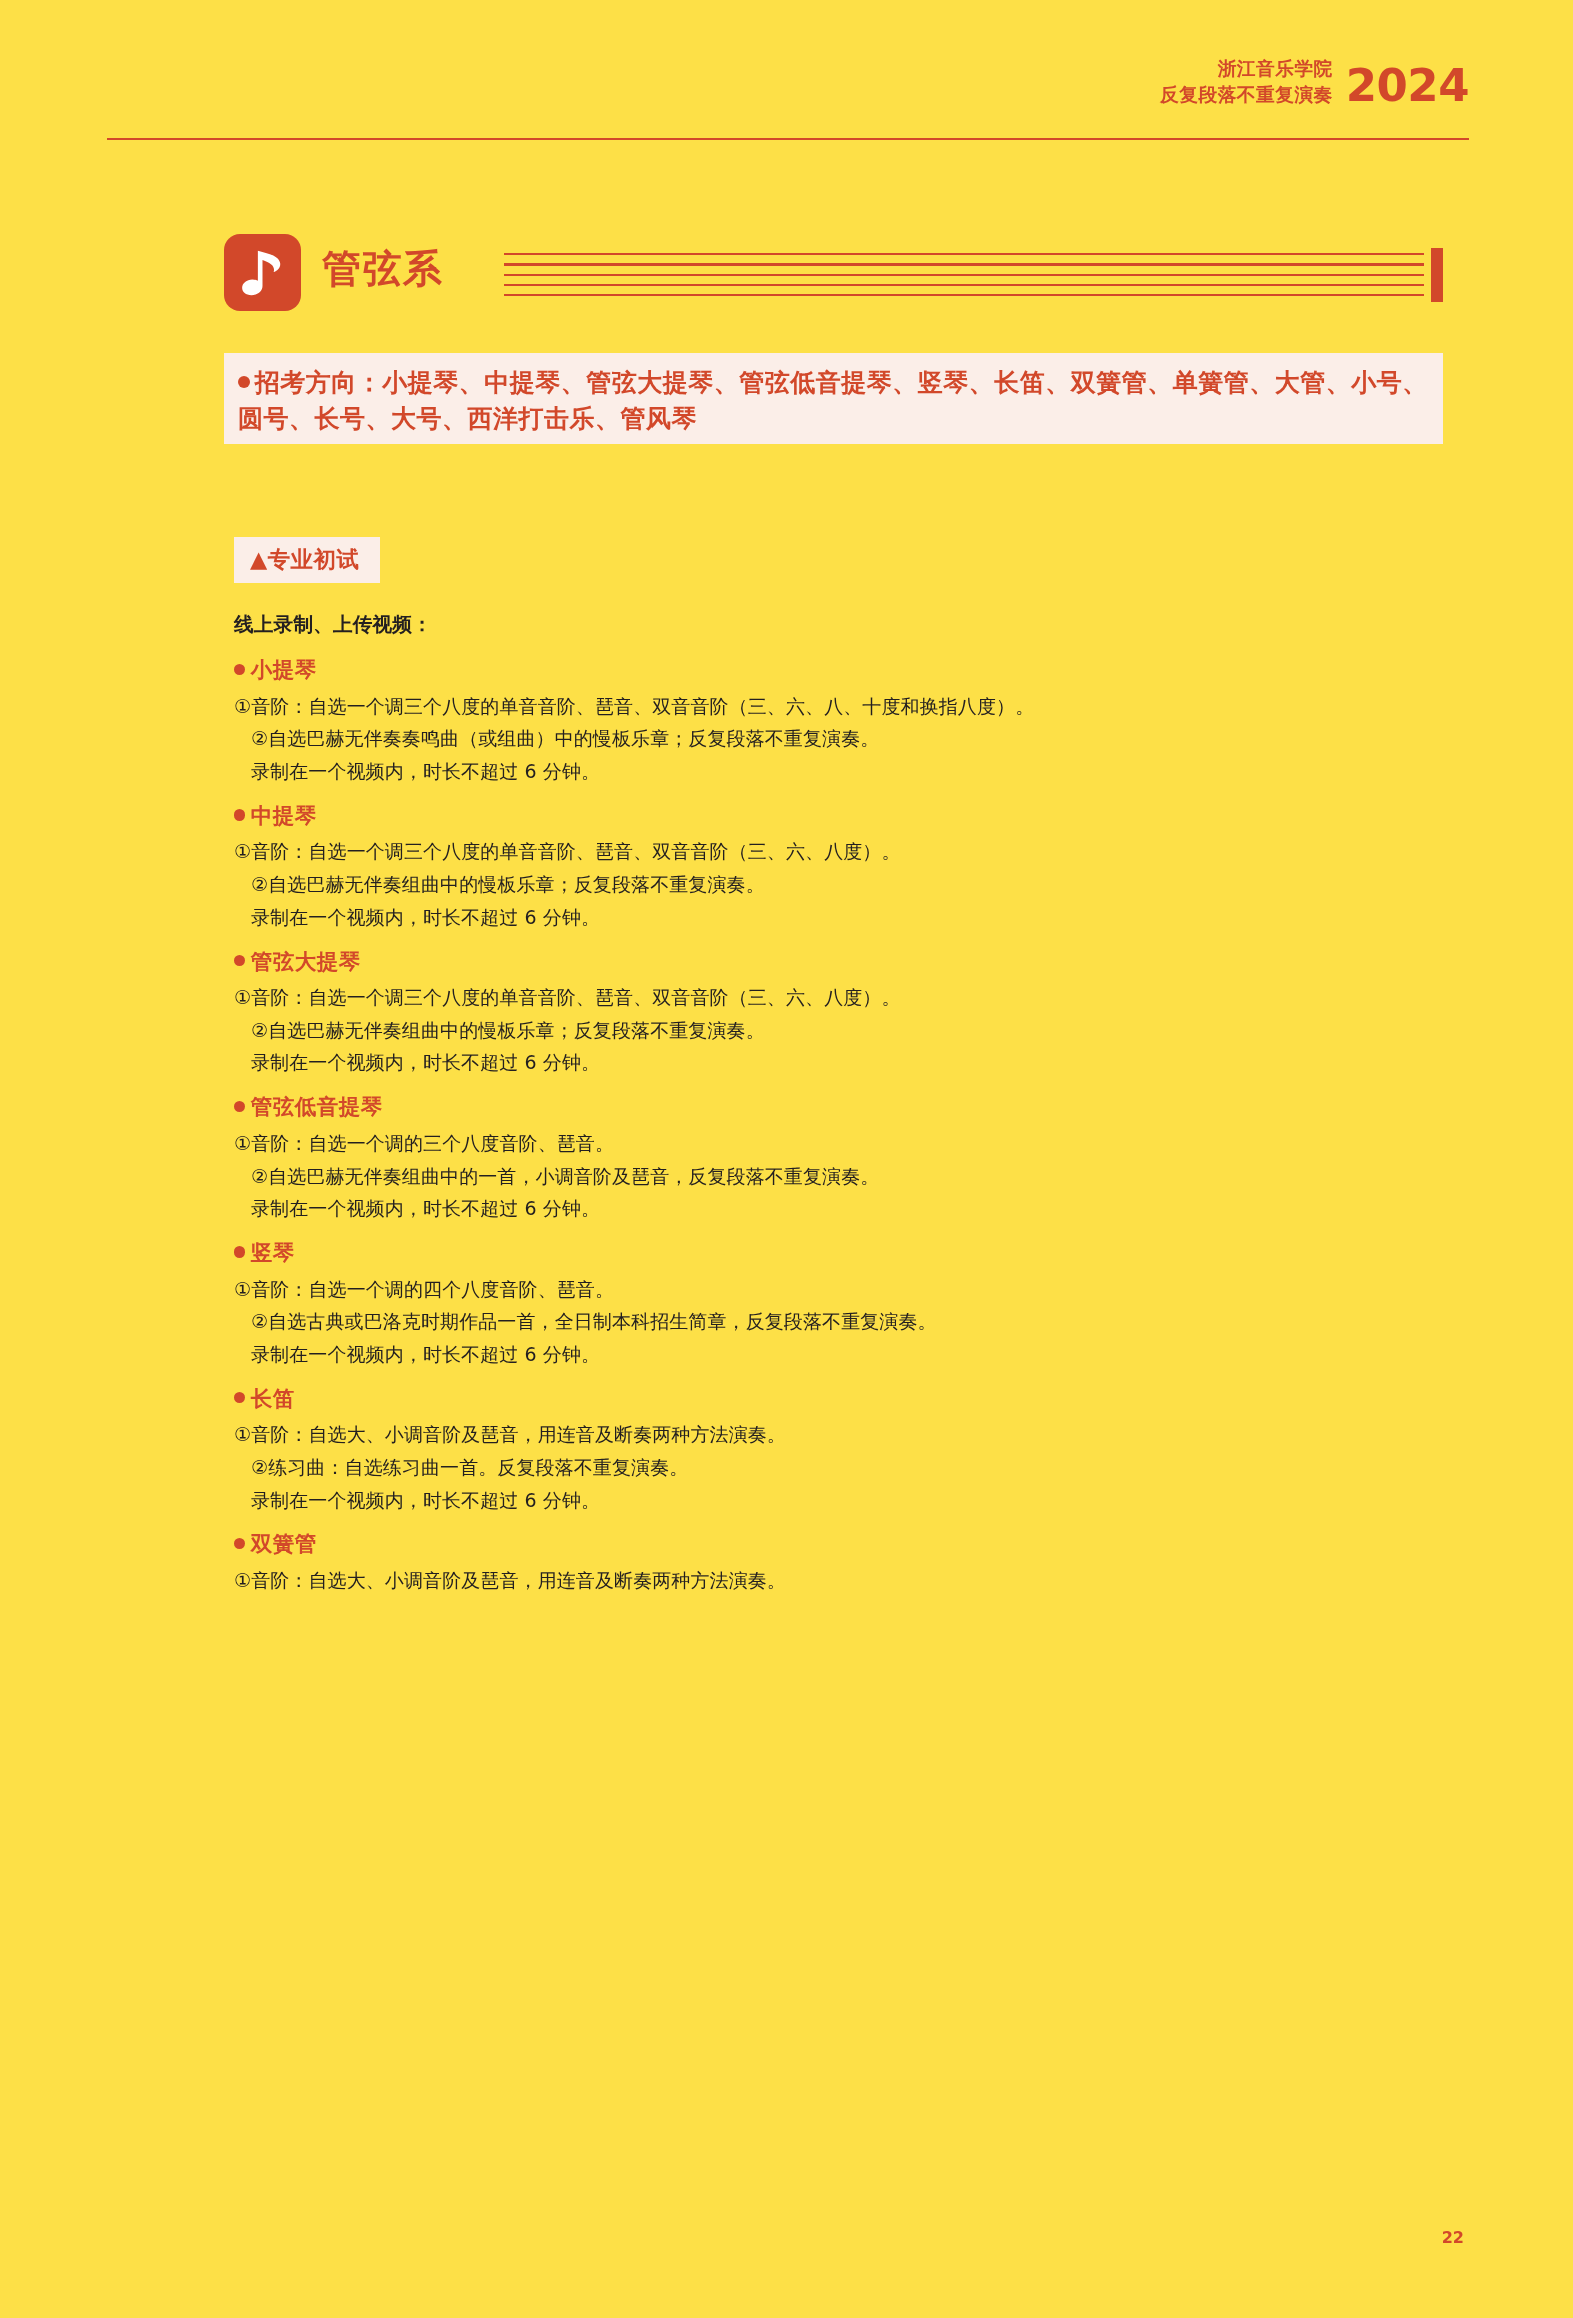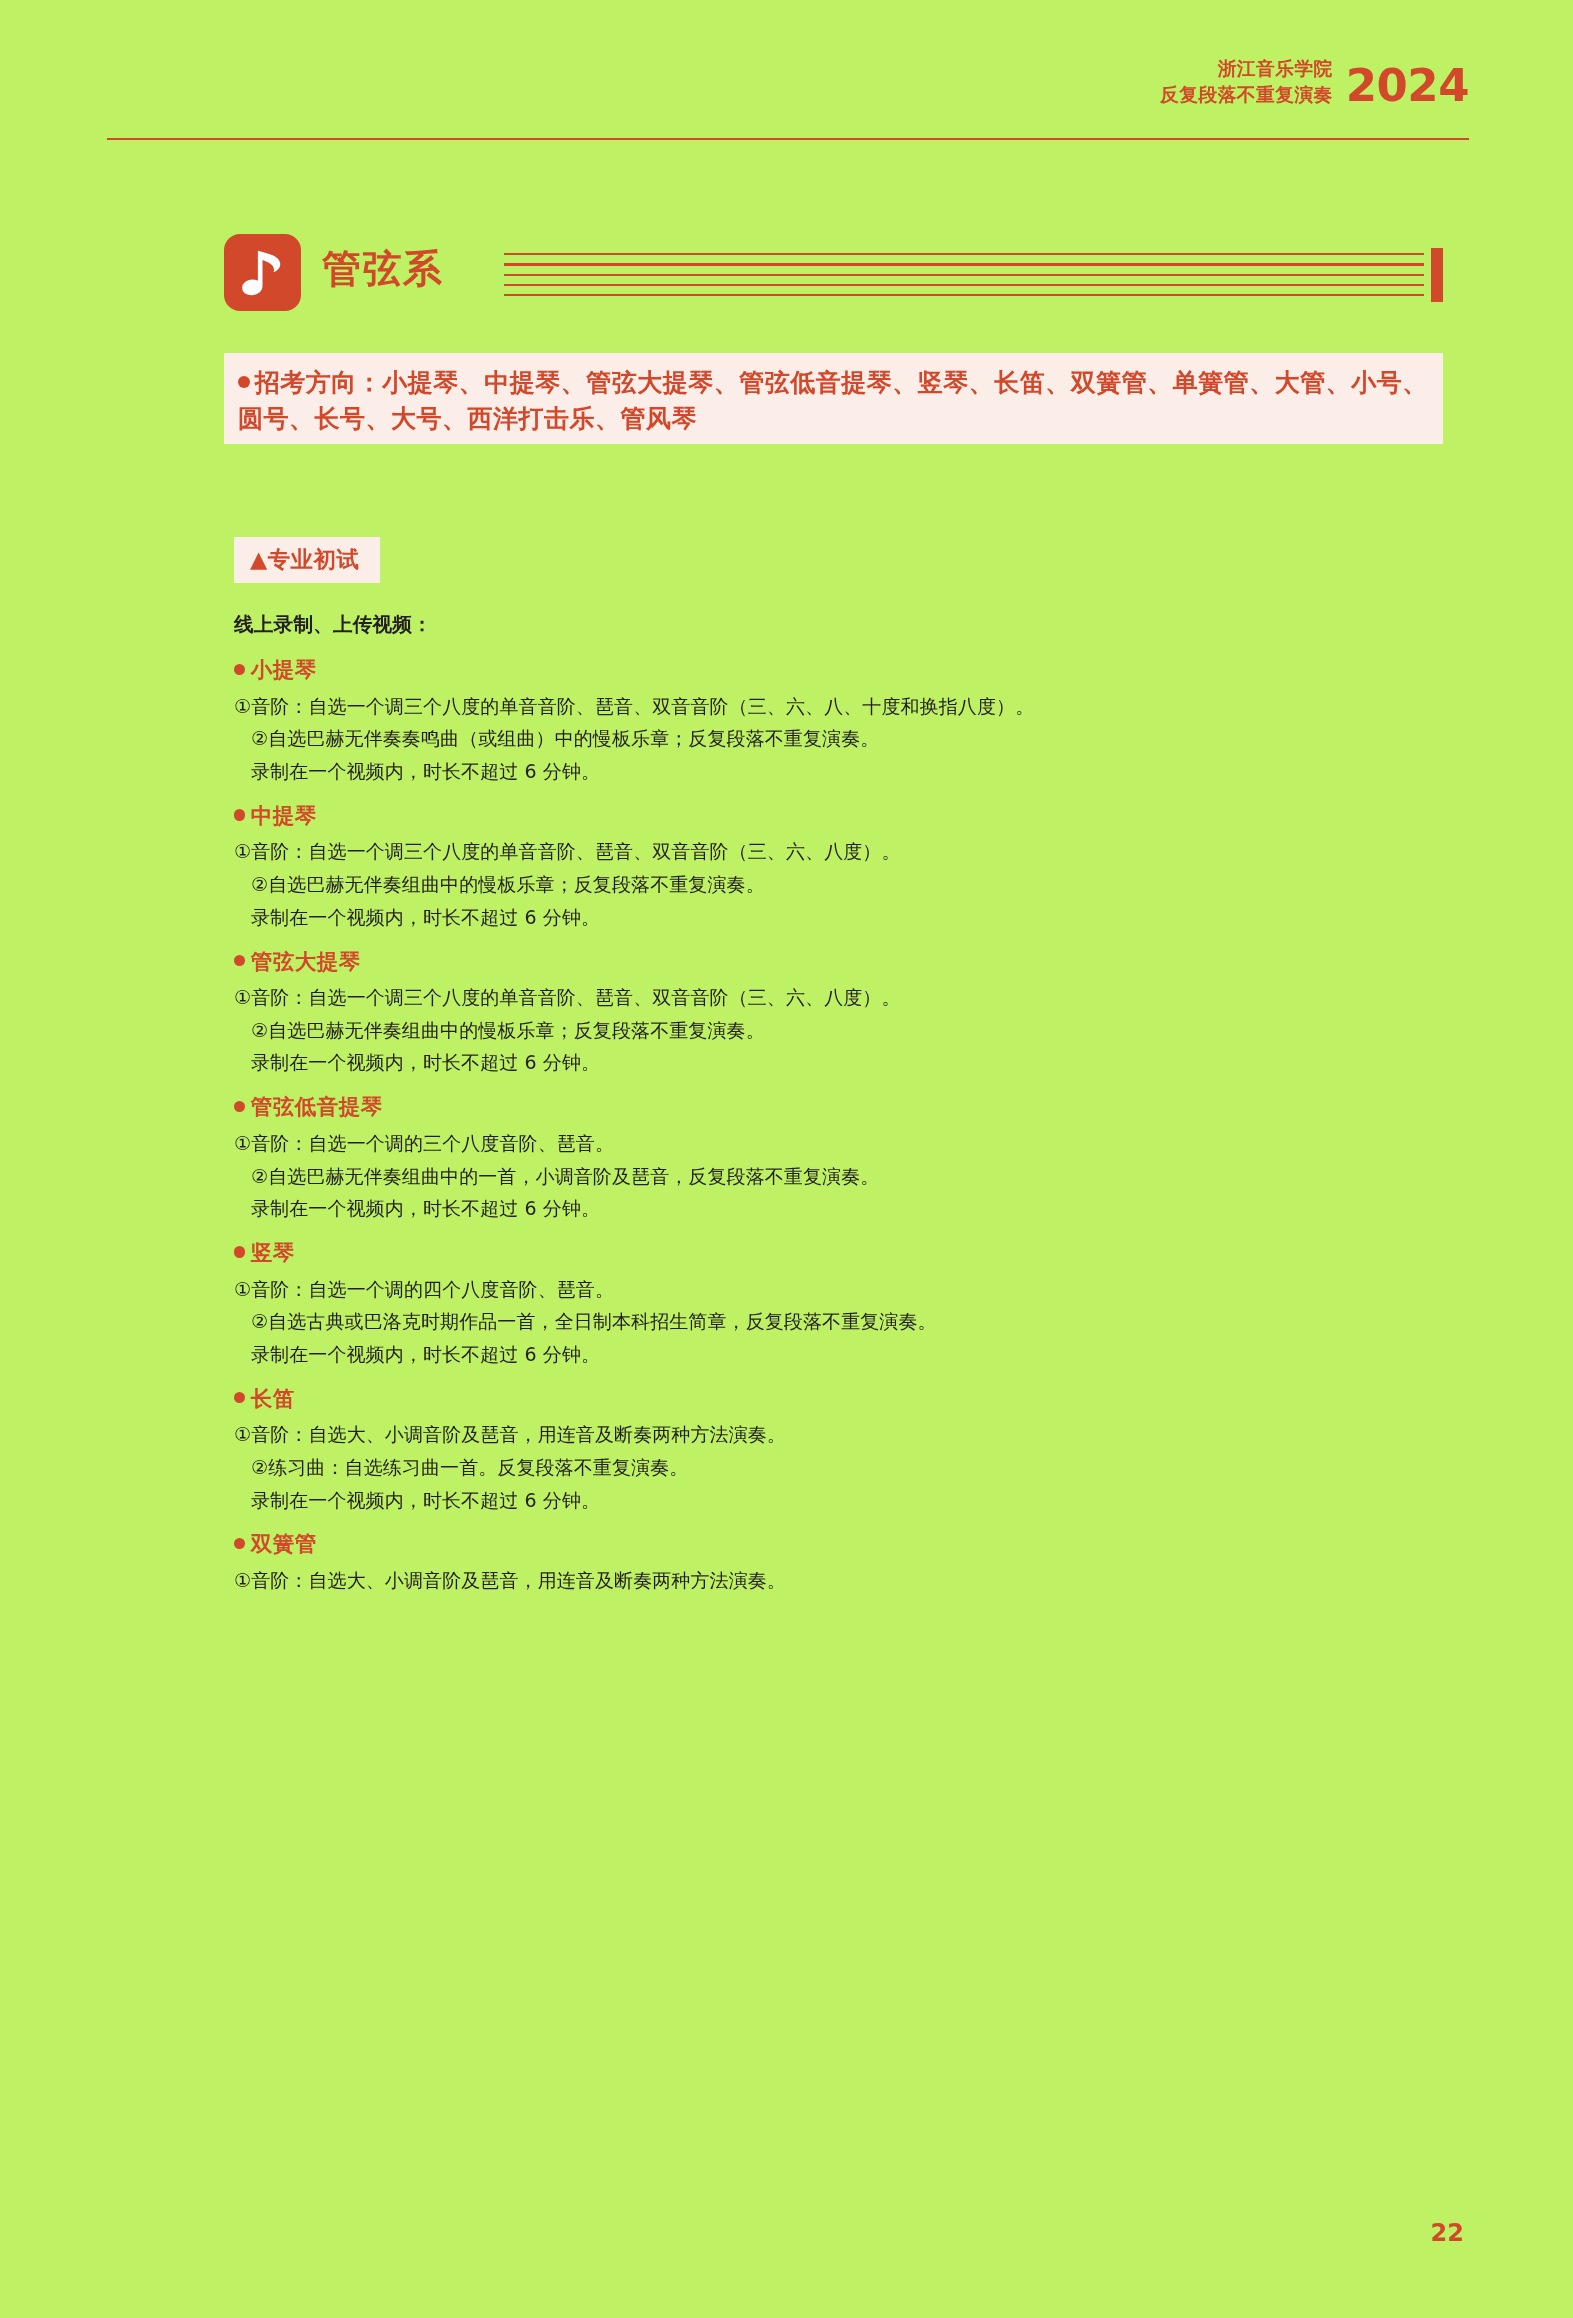--- a/index.html
+++ b/index.html
@@ -8,21 +8,21 @@
     background: #ffffff;
   }
   body {
     font-family: "DejaVu Sans", "Liberation Sans", sans-serif;
     color: #231f20;
   }
   .page {
     position: relative;
     width: 1574px;
     height: 2319px;
-    background: #bef264;
+    background: #fde047;
     box-sizing: border-box;
     overflow: hidden;
   }
 
   
   .header {
     position: absolute;
     top: 56px;
     left: 107px;
     right: 105px;
@@ -200,21 +200,21 @@
     text-indent: 0;
     letter-spacing: 0.1px;
   }
   .para.indent { padding-left: 17px; }
 
   
   .page-number {
     position: absolute;
     right: 110px;
     bottom: 72px;
-    font-size: 24px;
+    font-size: 16px;
     font-weight: bold;
     color: #d2482a;
     font-family: "DejaVu Sans", "Liberation Sans", sans-serif;
   }
 </style>
 </head>
 <body>
 
 <div class="page">
 

